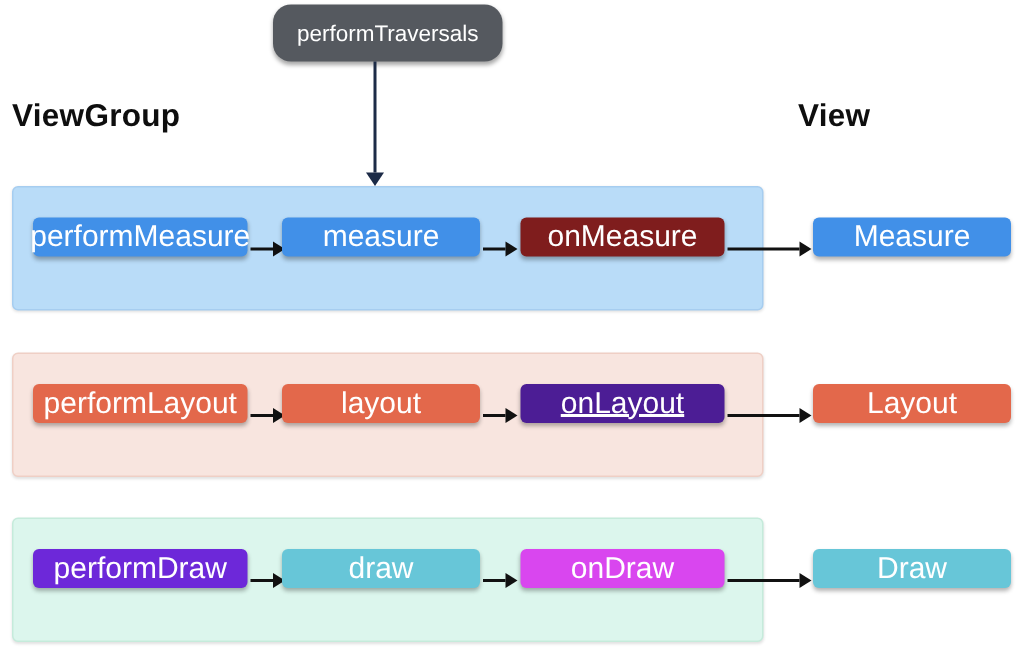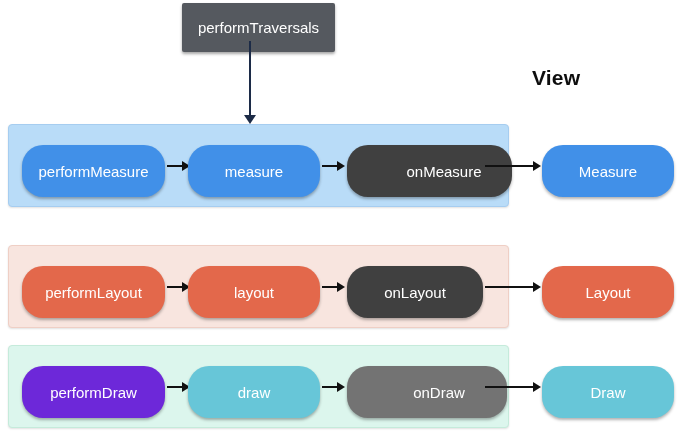--- a/index.html
+++ b/index.html
@@ -5,22 +5,22 @@
   html,body{margin:0;padding:0;background:#ffffff;}
   #canvas{
     position:relative;
     width:679px;height:432px;
     background:#ffffff;
     font-family:"Liberation Sans", sans-serif;
     overflow:hidden;
   }
   
   .root-node{
-    position:absolute;left:182px;top:3px;width:153px;height:49px;
-    border-radius:2px;
+    position:absolute;left:182px;top:3px;width:153px;height:38px;
+    border-radius:12px;
     display:flex;align-items:center;justify-content:center;
     font-size:15px;
     box-shadow:0 2px 3px rgba(0,0,0,.35);
   }
   
   .col-header{
     position:absolute;top:66px;
     font-size:21px;font-weight:bold;color:#0e0e0e;
     letter-spacing:.2px;
   }
@@ -32,33 +32,33 @@
     background:var(--ac,#1c2b47);
   }
   .varrow::after{
     content:'';position:absolute;left:-5px;top:74px;
     border-left:6px solid transparent;border-right:6px solid transparent;
     border-top:9px solid var(--ac,#1c2b47);
   }
   
   .row{position:absolute;left:0;width:679px;height:83px;}
   .row.r0{top:124px;}
-  .row.r1{top:235px;margin-top:10px;}
+  .row.r1{top:235px;}
   .row.r2{top:345px;}
   .band{
     position:absolute;left:8px;top:0;width:501px;height:83px;
     border-radius:4px;border:1px solid transparent;
     box-sizing:border-box;
     box-shadow:0 1px 2px rgba(0,0,0,.12);
   }
   .node{
-    position:absolute;top:21px;height:52px;
-    border-radius:21px;
+    position:absolute;top:21px;height:26px;
+    border-radius:4px;
     display:flex;align-items:center;justify-content:center;
-    font-size:15px;
+    font-size:20px;
     box-shadow:0 2px 3px rgba(0,0,0,.30);
   }
   .step0{left:22px;width:143px;}
   .step1{left:188px;width:132px;}
   .step2{left:347px;width:136px;}
   .result{left:542px;width:132px;}
   
   .harrow{
     position:absolute;top:41px;height:2px;
     background:var(--ac,#111111);
@@ -74,48 +74,49 @@
 </style>
 </head>
 <body>
 
 <div id="canvas">
 
   <div class="root-node" style="background-color: rgb(85, 89, 95); color: rgb(255, 255, 255);">performTraversals</div>
 
   <div class="varrow" style="--ac: #1c2b47;"></div>
 
+  <div class="col-header left">ViewGroup</div>
   <div class="col-header right">View</div>
 
   <div class="row r0">
     <div class="band" style="background-color: rgb(185, 220, 248); border-color: rgb(166, 205, 240);"></div>
     <div class="node step0" style="background-color: rgb(65, 144, 232); color: rgb(255, 255, 255);">performMeasure</div>
     <div class="harrow ha0" style="--ac: #111111;"></div>
     <div class="node step1" style="background-color: rgb(65, 144, 232); color: rgb(255, 255, 255);">measure</div>
     <div class="harrow ha1" style="--ac: #111111;"></div>
-    <div class="node step2" style="background-color: #404040; color: rgb(255, 255, 255); padding-left: 29px;">onMeasure</div>
+    <div class="node step2" style="background-color: #7f1d1d; color: rgb(255, 255, 255);">onMeasure</div>
     <div class="harrow ha2" style="--ac: #111111;"></div>
     <div class="node result" style="background-color: rgb(65, 144, 232); color: rgb(255, 255, 255);">Measure</div>
   </div>
 
   <div class="row r1">
     <div class="band" style="background-color: rgb(248, 229, 223); border-color: rgb(239, 207, 197);"></div>
     <div class="node step0" style="background-color: rgb(227, 104, 75); color: rgb(255, 255, 255);">performLayout</div>
     <div class="harrow ha0" style="--ac: #111111;"></div>
     <div class="node step1" style="background-color: rgb(227, 104, 75); color: rgb(255, 255, 255);">layout</div>
     <div class="harrow ha1" style="--ac: #111111;"></div>
-    <div class="node step2" style="background-color: #404040; color: rgb(255, 255, 255);">onLayout</div>
+    <div class="node step2" style="background-color: #4c1d95; color: rgb(255, 255, 255); text-decoration: underline;">onLayout</div>
     <div class="harrow ha2" style="--ac: #111111;"></div>
     <div class="node result" style="background-color: rgb(227, 104, 75); color: rgb(255, 255, 255);">Layout</div>
   </div>
 
   <div class="row r2">
     <div class="band" style="background-color: rgb(220, 246, 237); border-color: rgb(197, 235, 219);"></div>
     <div class="node step0" style="background-color: #6d28d9; color: rgb(255, 255, 255);">performDraw</div>
     <div class="harrow ha0" style="--ac: #111111;"></div>
     <div class="node step1" style="background-color: rgb(103, 198, 216); color: rgb(255, 255, 255);">draw</div>
     <div class="harrow ha1" style="--ac: #111111;"></div>
-    <div class="node step2" style="background-color: #737373; color: rgb(255, 255, 255); padding-left: 24px;">onDraw</div>
+    <div class="node step2" style="background-color: #d946ef; color: rgb(255, 255, 255);">onDraw</div>
     <div class="harrow ha2" style="--ac: #111111;"></div>
     <div class="node result" style="background-color: rgb(103, 198, 216); color: rgb(255, 255, 255);">Draw</div>
   </div>
 
 </div>
 
 </body></html>

